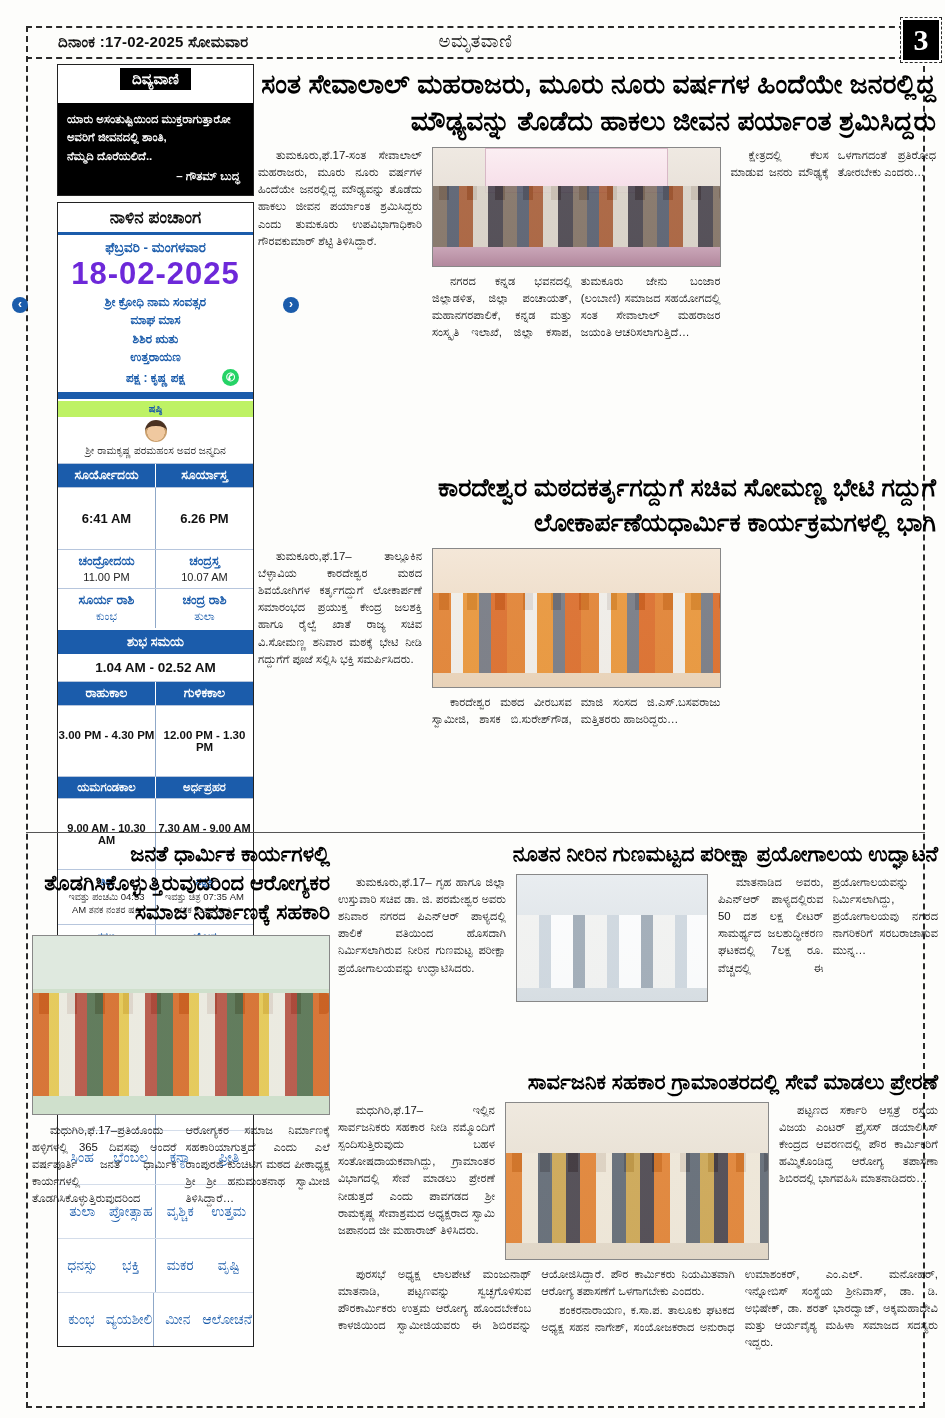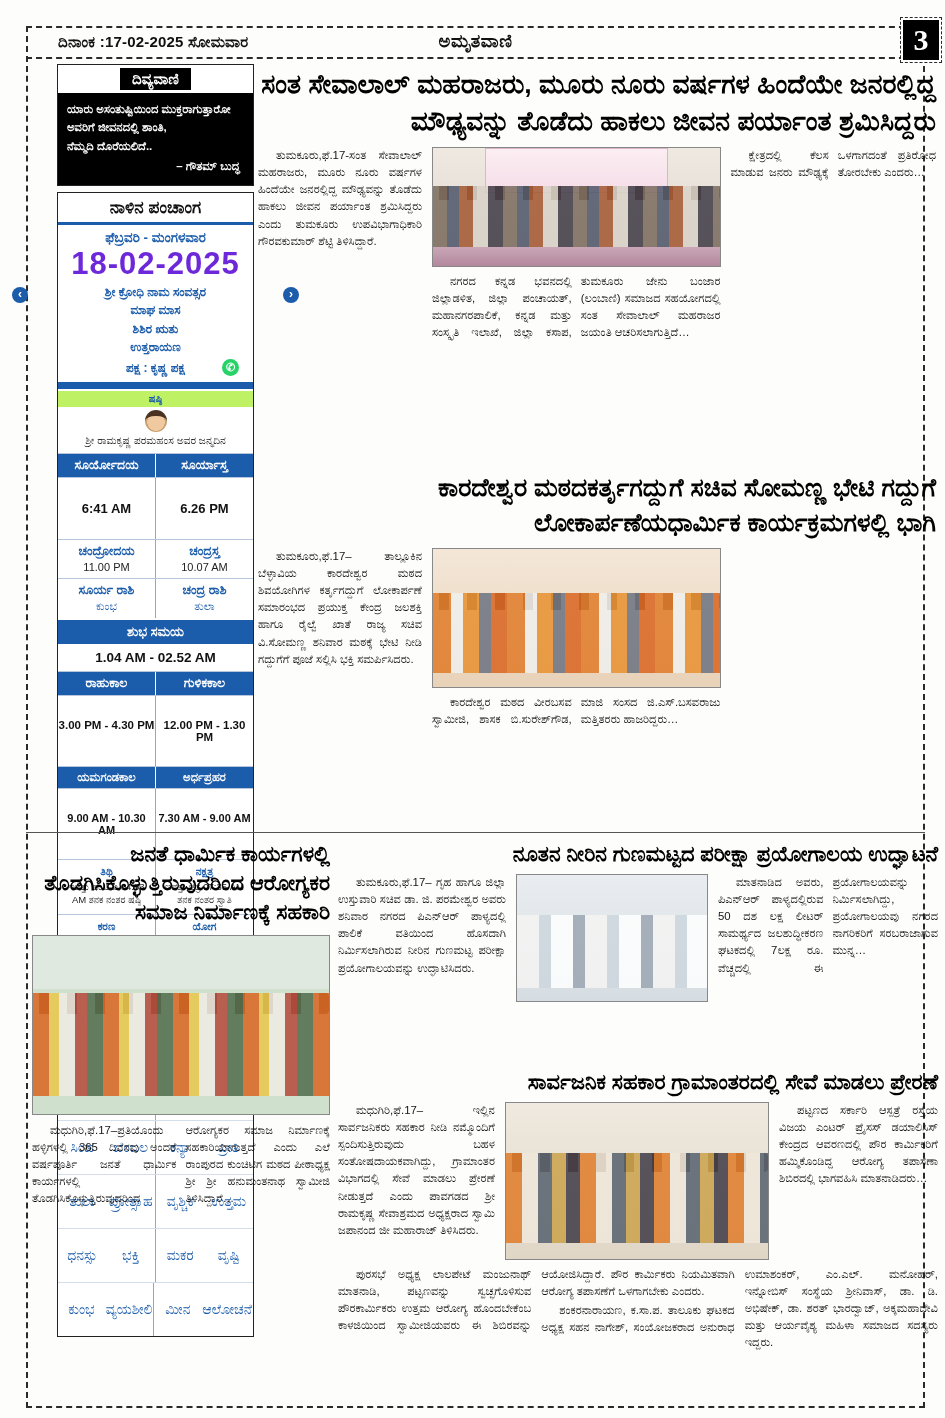--- a/index.html
+++ b/index.html
@@ -14,36 +14,36 @@
     position:absolute; left:26px; top:26px; width:899px; height:1382px;
     border:2px dashed #2a2a2a; pointer-events:none;
   }
   .header-band {
     position:absolute; left:26px; top:26px; width:899px; height:33px;
     border-bottom:2px dashed #2a2a2a; display:flex; align-items:center;
   }
   .date-line { font-size:15px; font-weight:bold; padding-left:32px; letter-spacing:.2px; }
   .masthead {
     position:absolute; left:50%; transform:translateX(-50%);
-    font-size:18px; font-weight:bold; letter-spacing:.5px;
+    font-size:18px; font-weight:normal; letter-spacing:.5px;
   }
   .page-num {
     position:absolute; left:901px; top:18px; width:40px; height:44px;
     background:#000; color:#fff; font-family:"Liberation Serif", serif;
     font-size:30px; font-weight:bold; display:flex; align-items:center; justify-content:center;
     border:2px solid #fff; outline:1px dashed #2a2a2a;
   }
   
   .sidebar { position:absolute; left:57px; top:64px; width:197px; }
   .quote-box { border:1.5px solid #222; background:#fff; text-align:center; margin-bottom:6px; }
   .quote-title {
     display:inline-block; background:#000; color:#fff; font-weight:bold;
     font-size:15px; padding:2px 12px; margin-top:3px;
   }
-  .quote-body { background:#000; color:#fff; text-align:left; padding:7px 9px 5px; margin-top:3px; }
+  .quote-body { background:#000; color:#fff; text-align:left; padding:7px 9px 5px; margin-top:13px; }
   .quote-body div { font-size:11.5px; font-weight:bold; line-height:1.6; }
   .quote-attr { text-align:right; font-size:10.5px; padding:2px 4px 4px; }
   .pan { border:1.5px solid #222; background:#fff; }
   .pan-title {
     text-align:center; font-size:17px; font-weight:bold; padding:5px 0 4px;
     border-bottom:3px solid #1b5cab;
   }
   .pan-day { text-align:center; color:#1b5cab; font-weight:bold; font-size:13.5px; padding:5px 0 1px; }
   .pan-date { text-align:center; color:#6d28d9; font-weight:bold; font-size:31px; letter-spacing:1px; line-height:1.1; }
   .pan-lines { text-align:center; color:#1b5cab; font-weight:bold; font-size:12px; line-height:1.55; padding:2px 0 4px; position:relative; }

